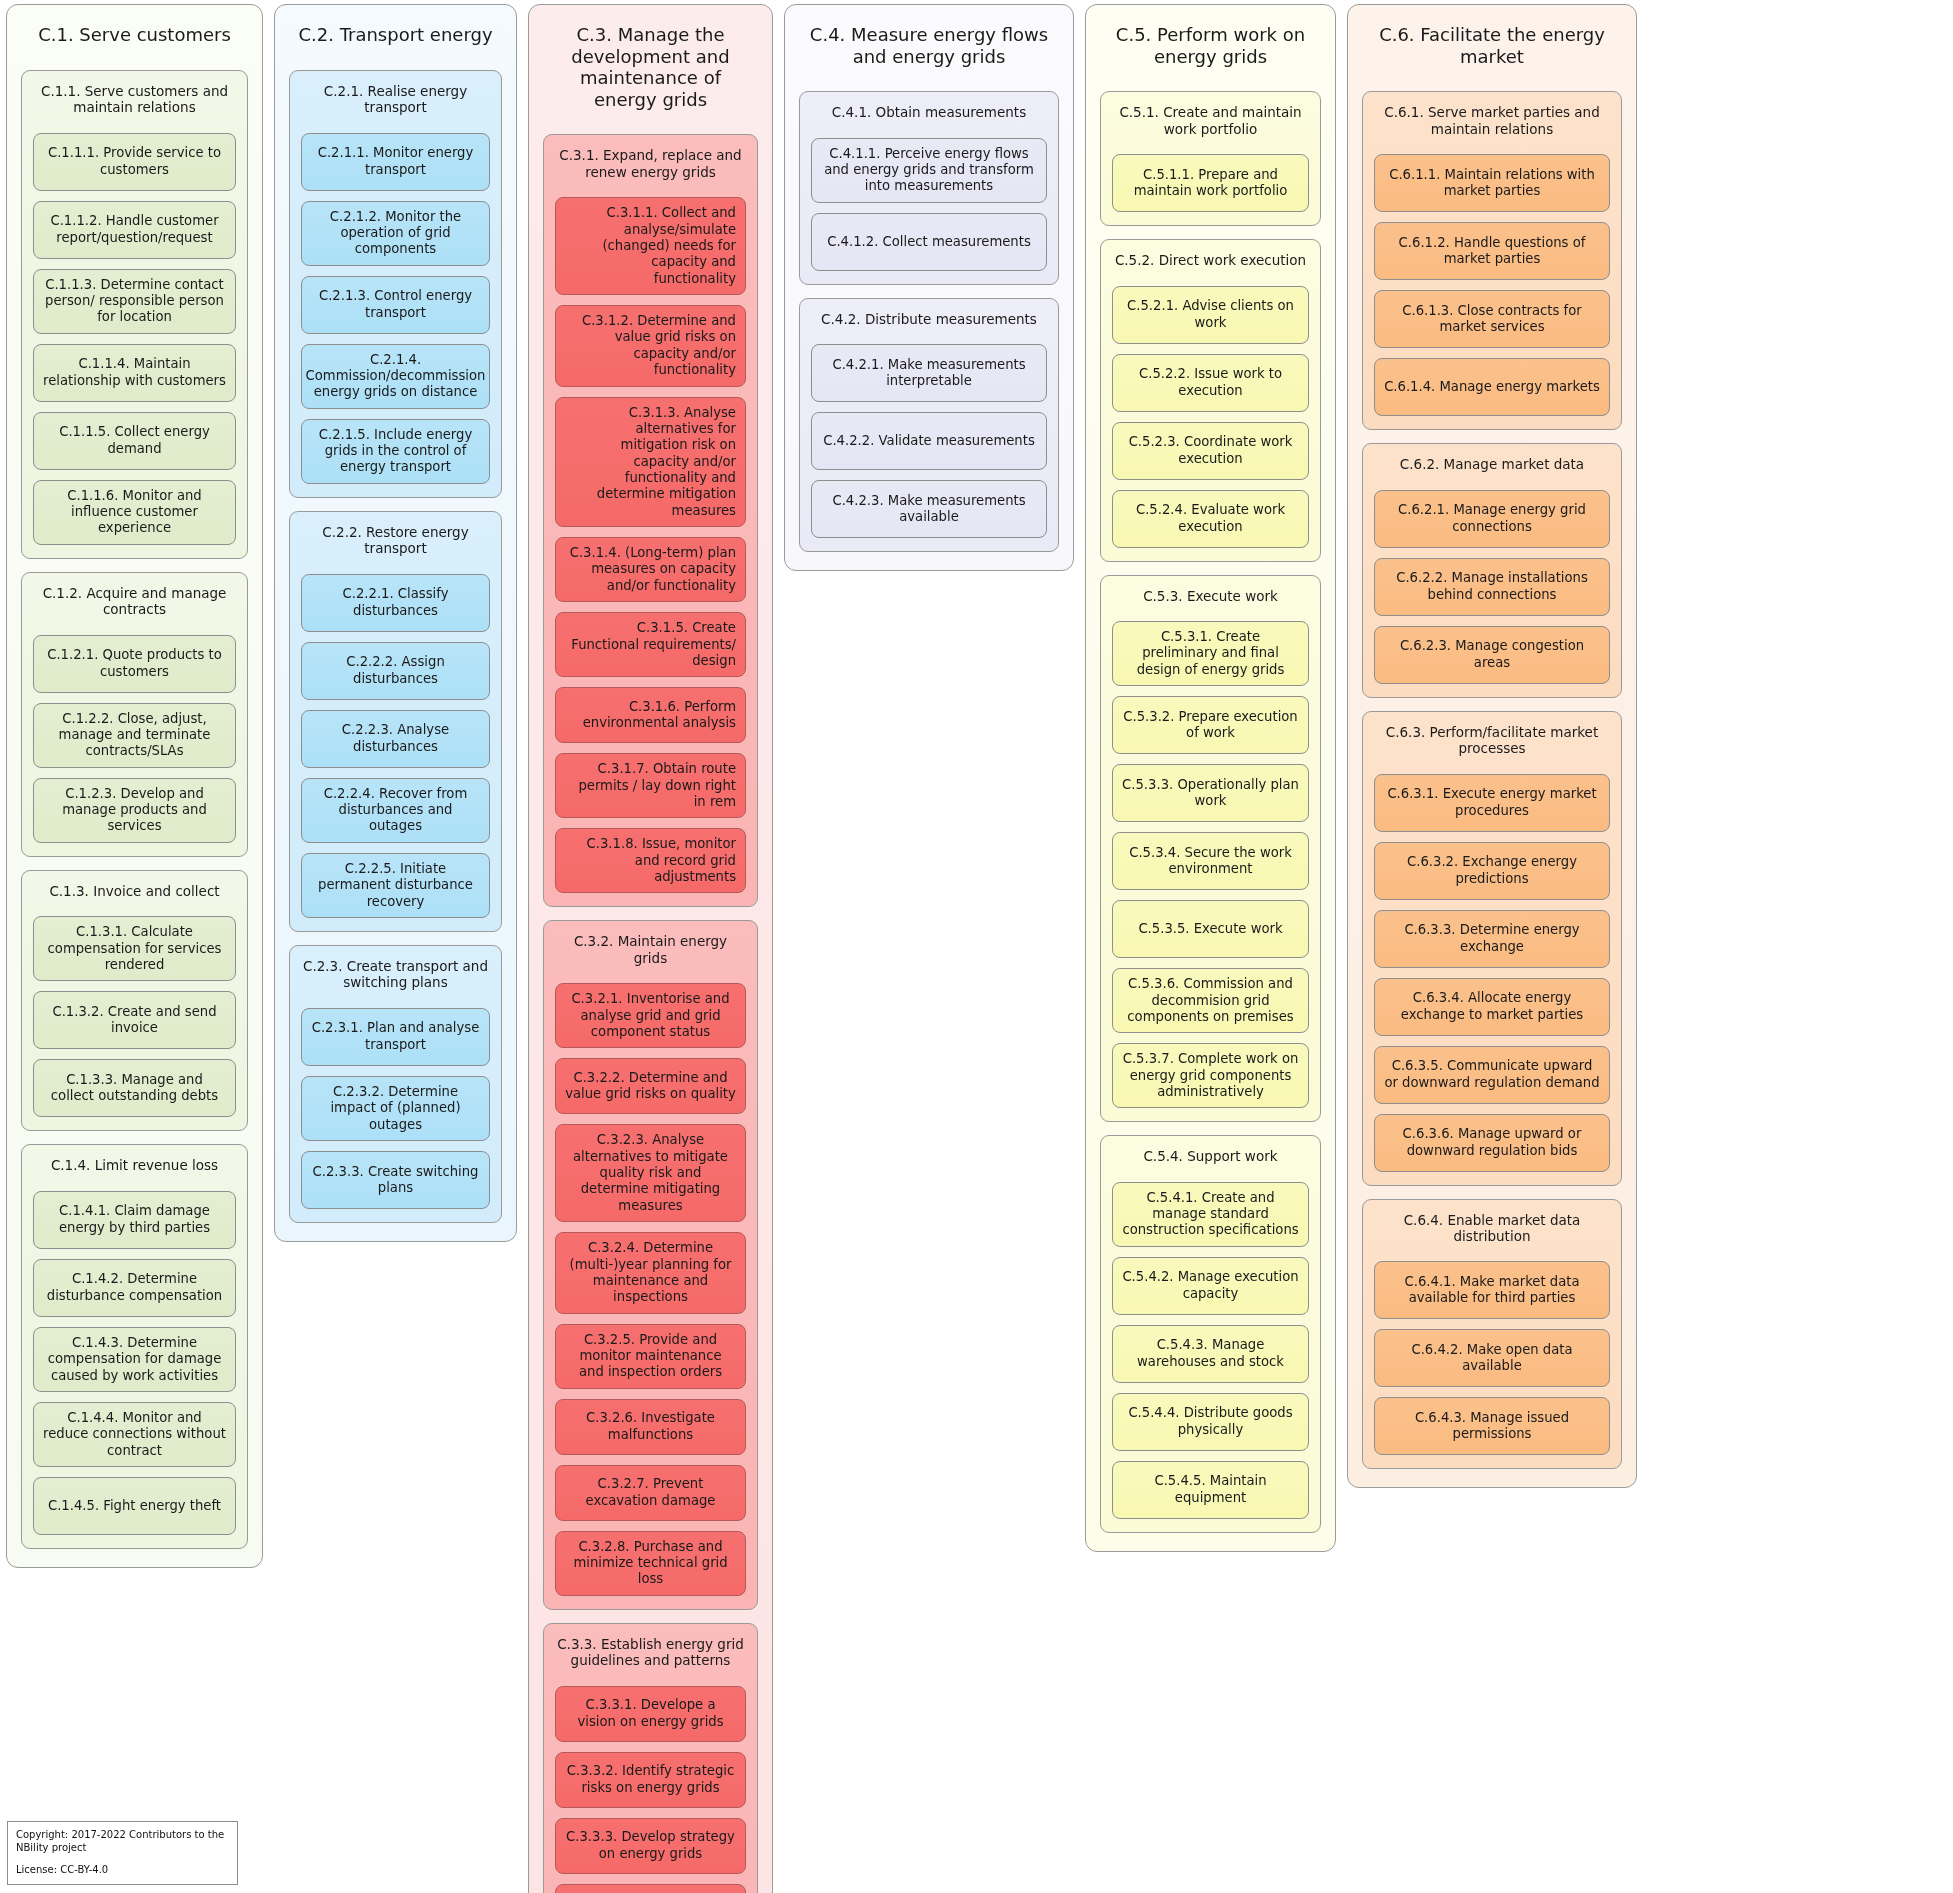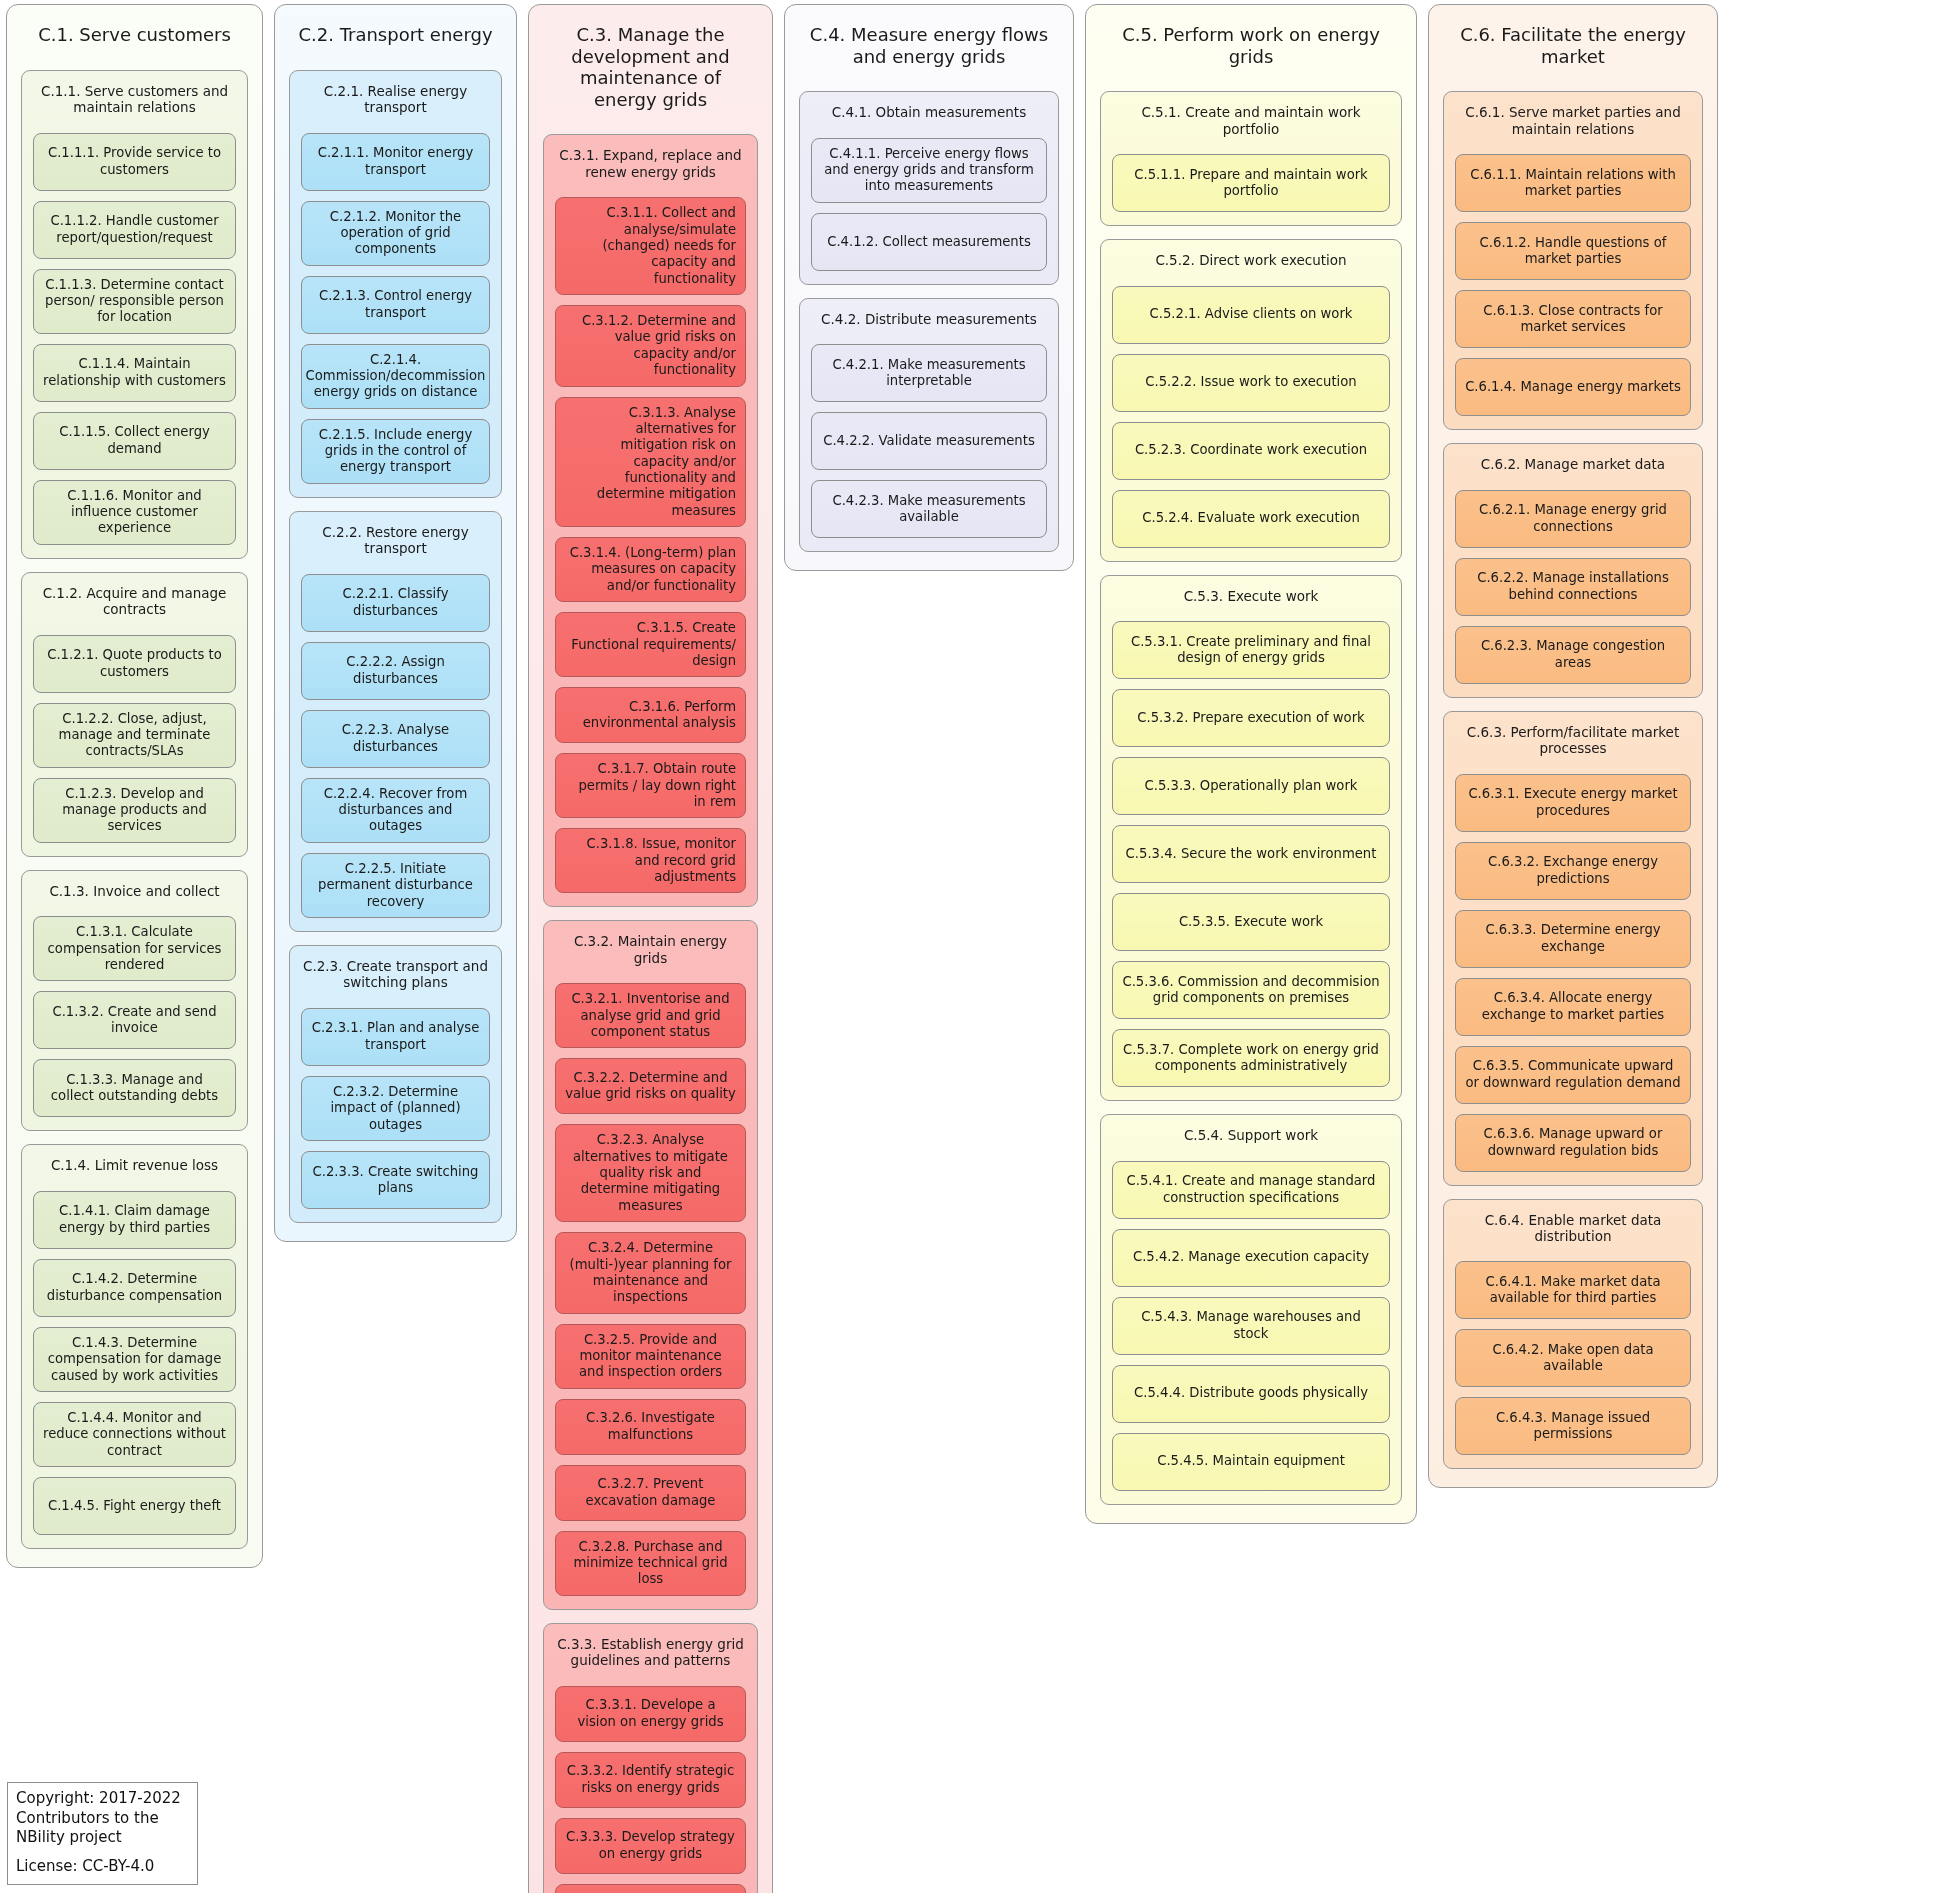--- a/index.html
+++ b/index.html
@@ -82,42 +82,42 @@
   .c2 .leaf  { background: linear-gradient(180deg,#b8e4f8 0%,#ace0f7 100%); }
   
   .c3 { width: 245px; background: linear-gradient(180deg,#fdecec 0%,#fde4e4 100%); }
   .c3 .group { background: linear-gradient(180deg,#fbbcbc 0%,#fab4b4 100%); }
   .c3 .leaf  { background: linear-gradient(180deg,#f6706f 0%,#f56a69 100%); border-color:#b55a59; }
   
   .c4 { width: 290px; background: linear-gradient(180deg,#fbfbfd 0%,#f8f8fc 100%); }
   .c4 .group { background: linear-gradient(180deg,#eeeef8 0%,#eaeaf6 100%); }
   .c4 .leaf  { background: linear-gradient(180deg,#e9e9f6 0%,#e5e5f4 100%); }
   
-  .c5 { width: 332px; background: linear-gradient(180deg,#fefef2 0%,#fdfdea 100%); }
+  .c5 { width: 251px; background: linear-gradient(180deg,#fefef2 0%,#fdfdea 100%); }
   .c5 .group { background: linear-gradient(180deg,#fcfce0 0%,#fbfbd6 100%); }
   .c5 .leaf  { background: linear-gradient(180deg,#f9f9bd 0%,#f8f8b2 100%); }
   
   .c6 { width: 290px; background: linear-gradient(180deg,#fdf3eb 0%,#fdeee2 100%); }
   .c6 .group { background: linear-gradient(180deg,#fde2cb 0%,#fcdcc0 100%); }
   .c6 .leaf  { background: linear-gradient(180deg,#fbc18c 0%,#fabb81 100%); }
 
   
   .c3 .leaf { min-height: 56px; }
   .c3 .g1 .leaf { min-height: 56px; text-align: right; }
 
   
   #copyright {
     position: absolute;
     left: 7px;
     bottom: 8px;
-    width: 191px;
+    width: 231px;
     background: #ffffff;
     border: 1px solid #8e8e8e;
     padding: 6px 8px 8px 8px;
-    font-size: 15px;
+    font-size: 10px;
     line-height: 1.3;
     color: #111;
   }
   #copyright .cr-line2 { margin-top: 9px; }
 </style>
 </head>
 <body>
 
 <div id="canvas">
   <div class="columns" id="columns-root">

